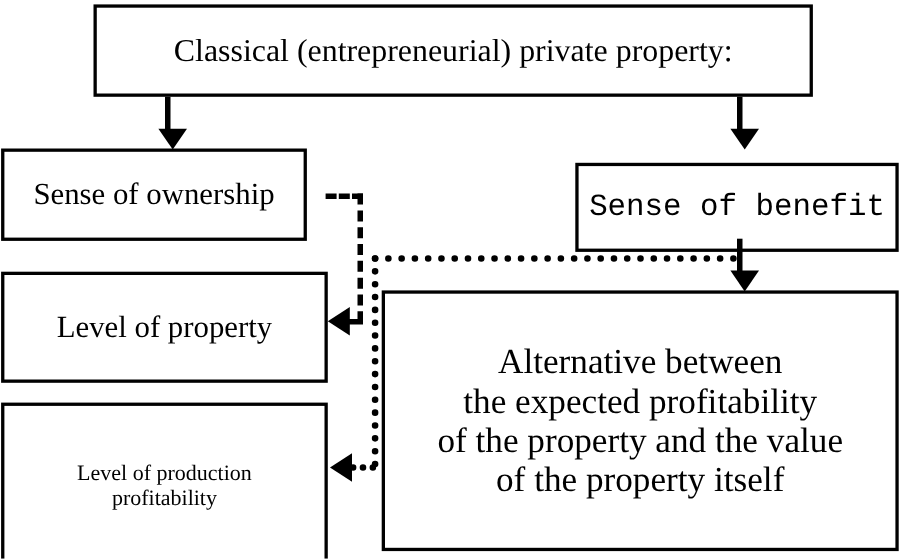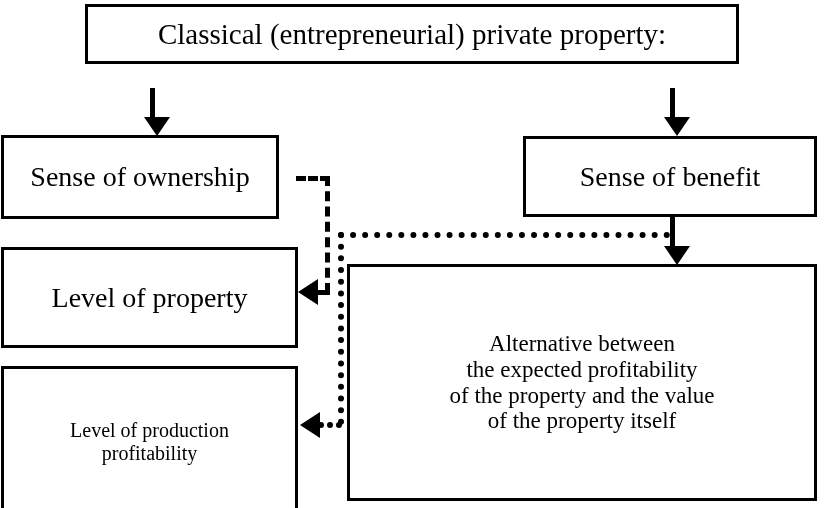--- a/index.html
+++ b/index.html
@@ -27,26 +27,26 @@
     text-align: center;
     color: #000000;
     line-height: 1.12;
   }
   .node .lines {
     padding: 0 6px;
     white-space: pre-line;
   }
 
   
-  #node-root      { left: 85px;  top: 4px;   width: 654px; height: 60px;  font-size: 29px; }
+  #node-root      { left: 85px;  top: 4px;   width: 654px; height: 84px;  font-size: 29px; }
   #node-ownership { left: 1px;   top: 135px; width: 278px; height: 84px;  font-size: 28px; }
   #node-level-prop{ left: 1px;   top: 247px; width: 297px; height: 101px;  font-size: 28px; }
   #node-level-prod{ left: 1px;   top: 366px; width: 297px; height: 151px; font-size: 20px; }
-  #node-benefit   { left: 523px; top: 136px; width: 294px; height: 81px;  font-size: 28px; }
-  #node-alt       { left: 347px; top: 264px; width: 470px; height: 237px; font-size: 23px; }
+  #node-benefit   { left: 523px; top: 148px; width: 294px; height: 81px;  font-size: 28px; font-family: Liberation Mono, monospace; }
+  #node-alt       { left: 347px; top: 264px; width: 470px; height: 237px; font-size: 32px; }
 
   
   .vline-solid {
     position: absolute;
     width: 5px;
     background: #000000;
   }
   .arrowhead-down {
     position: absolute;
     width: 0;

